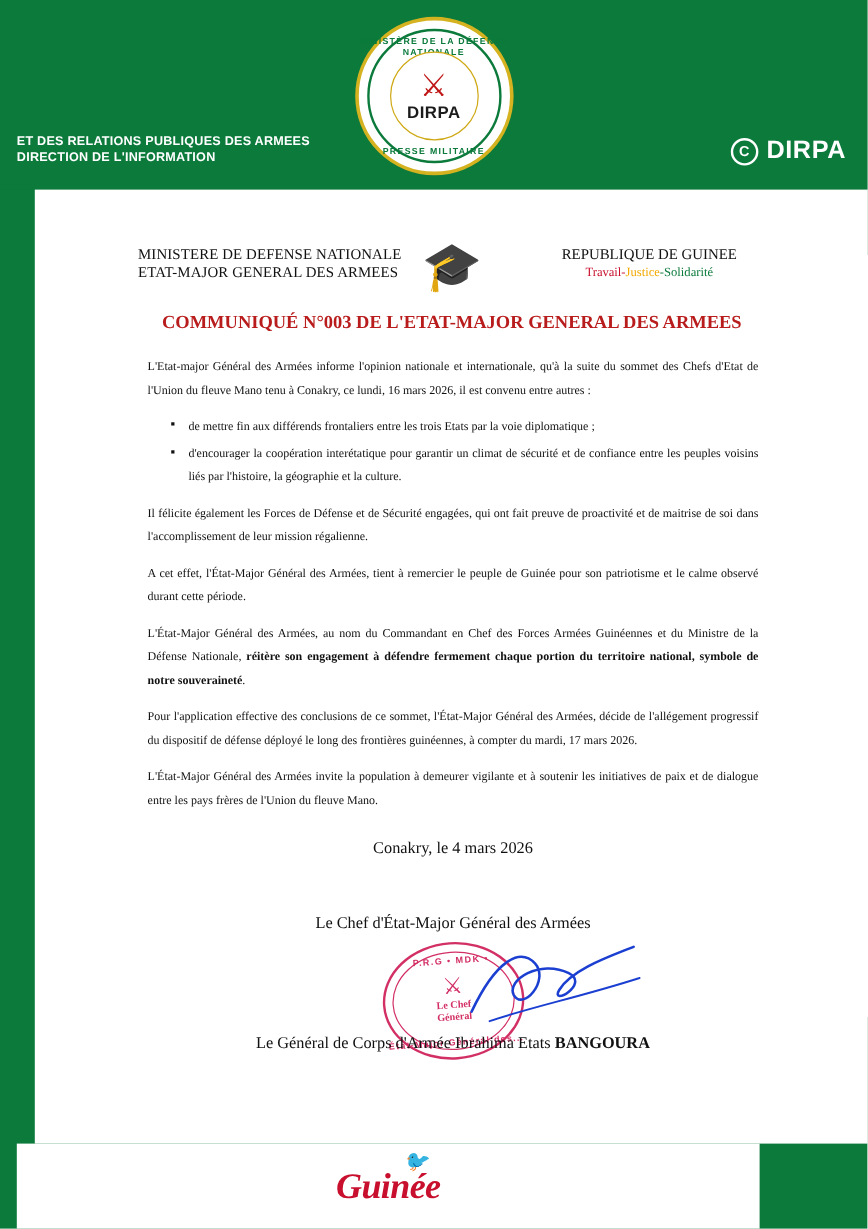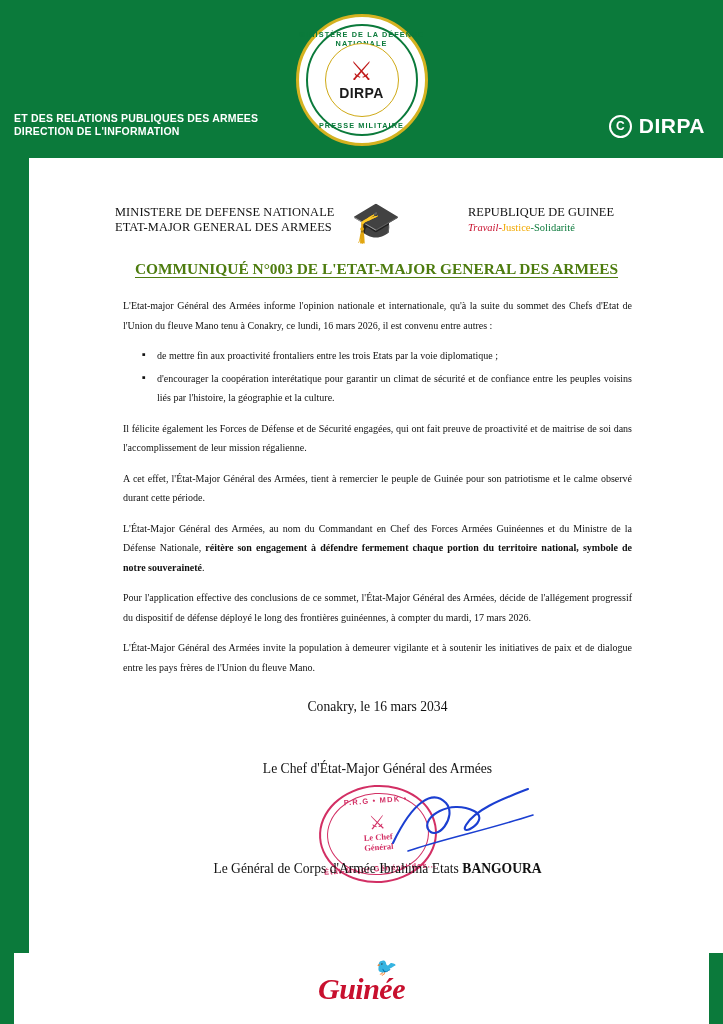--- a/index.html
+++ b/index.html
@@ -154,30 +154,31 @@
     left: 86px; top: 31px;
     font-family: "Liberation Serif", serif;
     font-size: 12.4px;
     line-height: 14.5px;
     color: #111;
     letter-spacing: 0.1px;
   }
   .lh-right {
     position: absolute;
     right: 110px; top: 31px;
+    text-align: center;
     font-family: "Liberation Serif", serif;
     font-size: 12.4px;
     line-height: 14.5px;
     color: #111;
   }
   .lh-motto {
     font-size: 10.5px;
     margin-top: 1px;
   }
-  .motto-1 { color: #c8102e; font-style: italic; }
+  .motto-1 { color: #c8102e; }
   .motto-2 { color: #f2a900; }
   .motto-3 { color: #0b7a3b; }
   .coat {
     position: absolute;
     left: 50%;
     transform: translateX(-50%);
     top: 20px;
     width: 76px;
     height: 58px;
     display: flex;
@@ -187,22 +188,21 @@
     color: #b08a20;
     line-height: 1;
   }
 
   
   .doc-title {
     text-align: center;
     font-family: "Liberation Serif", serif;
     font-weight: bold;
     font-size: 15.4px;
-    color: #4d7c0f;
-    text-decoration: underline;
+    color: #b91c1c;
     text-underline-offset: 3px;
     margin-top: 14px;
   }
 
   
   .body-col {
     margin: 18px 92px 0 94px;
     font-family: "Liberation Serif", serif;
     font-size: 10px;
     line-height: 19.5px;
@@ -308,21 +308,21 @@
     text-align: center;
     font-size: 13.6px;
   }
   .sign-name .sur { font-weight: bold; }
 
   
   .footer-brand {
     position: absolute;
     left: 14px;
     top: 953px;
-    width: 695px;
+    width: 619px;
     height: 71px;
     background: #ffffff;
     display: flex;
     align-items: center;
     justify-content: center;
   }
   .guinee {
     font-family: "Liberation Serif", serif;
     font-weight: bold;
     font-style: italic;
@@ -382,35 +382,35 @@
         <div class="lh-motto"><span class="motto-1">Travail-</span><span class="motto-2">Justice</span><span class="motto-3">-Solidarité</span></div>
       </div>
     </div>
 
     <div class="doc-title">COMMUNIQUÉ N°003 DE L'ETAT-MAJOR GENERAL DES ARMEES</div>
 
     <div class="body-col">
       <p>L'Etat-major Général des Armées informe l'opinion nationale et internationale, qu'à la suite du sommet des Chefs d'Etat de l'Union du fleuve Mano tenu à Conakry, ce lundi, 16 mars 2026, il est convenu entre autres :</p>
 
       <ul class="bullets">
-        <li>de mettre fin aux proactivité frontaliers entre les trois Etats par la voie diplomatique ;</li>
+        <li>de mettre fin aux différends frontaliers entre les trois Etats par la voie diplomatique ;</li>
         <li>d'encourager la coopération interétatique pour garantir un climat de sécurité et de confiance entre les peuples voisins liés par l'histoire, la géographie et la culture.</li>
       </ul>
 
       <p>Il félicite également les Forces de Défense et de Sécurité engagées, qui ont fait preuve de proactivité et de maitrise de soi dans l'accomplissement de leur mission régalienne.</p>
       <p>A cet effet, l'État-Major Général des Armées, tient à remercier le peuple de Guinée pour son patriotisme et le calme observé durant cette période.</p>
 
       <p><span>L'État-Major Général des Armées, au nom du Commandant en Chef des Forces Armées Guinéennes et du Ministre de la Défense Nationale, </span><span class="b">réitère son engagement à défendre fermement chaque portion du territoire national, symbole de notre souveraineté</span><span>.</span></p>
 
       <p>Pour l'application effective des conclusions de ce sommet, l'État-Major Général des Armées, décide de l'allégement progressif du dispositif de défense déployé le long des frontières guinéennes, à compter du mardi, 17 mars 2026.</p>
       <p>L'État-Major Général des Armées invite la population à demeurer vigilante et à soutenir les initiatives de paix et de dialogue entre les pays frères de l'Union du fleuve Mano.</p>
     </div>
 
     <div class="sign-block">
-      <div class="sign-line-1">Conakry, le 16 mars 2034</div>
+      <div class="sign-line-1">Conakry, le 4 mars 2026</div>
       <div class="sign-line-2">Le Chef d'État-Major Général des Armées</div>
 
       <div class="sign-area">
 
         <div class="stamp">
           <div class="stamp-inner"></div>
           <div class="stamp-top">P.R.G • MDK •</div>
           <div class="stamp-emblem">⚔</div>
           <div class="stamp-mid">
             <div>Le Chef</div>

